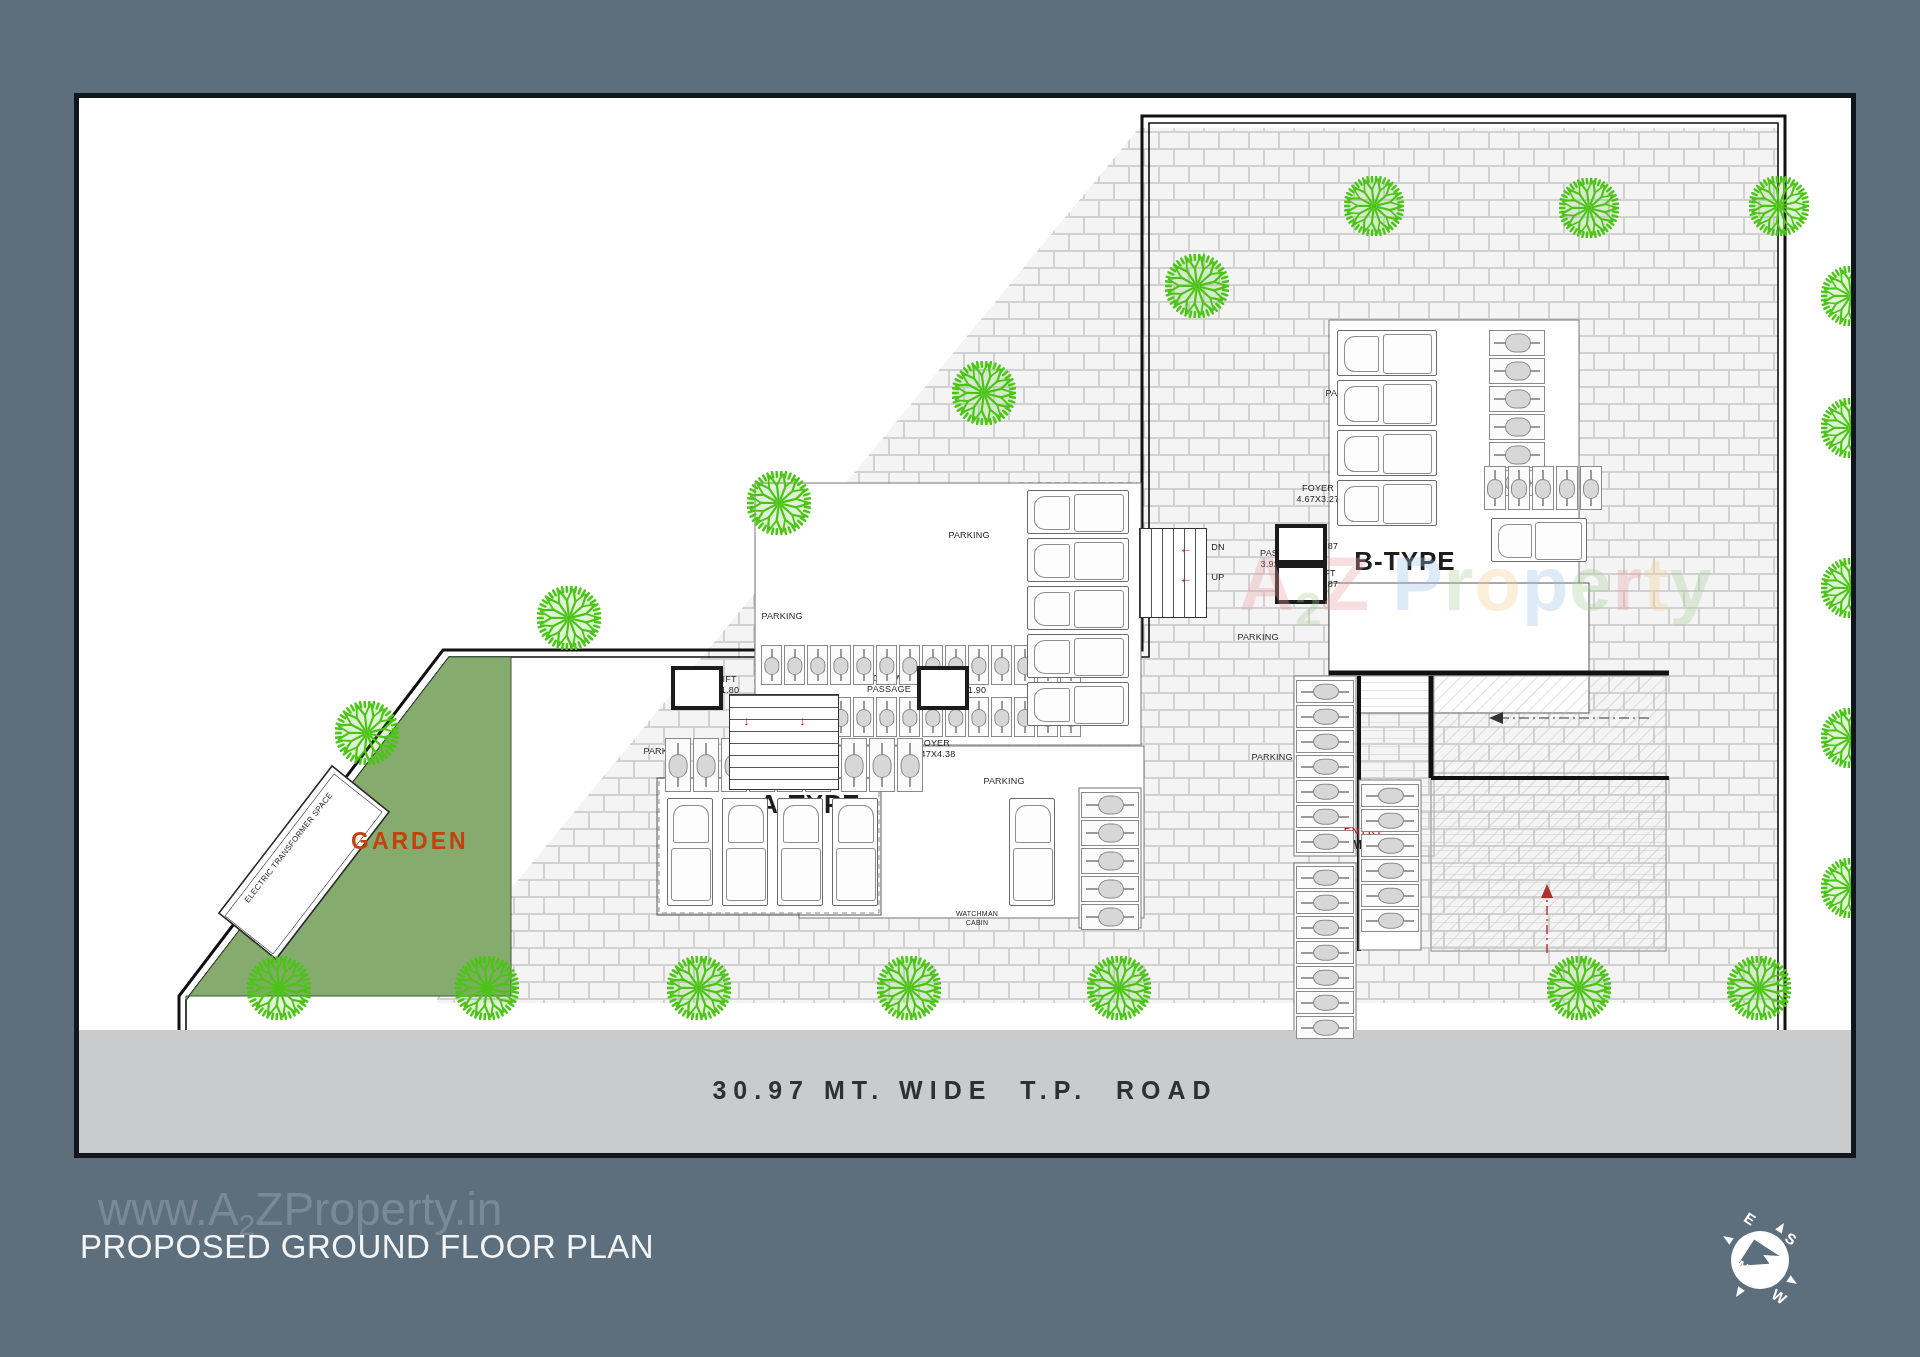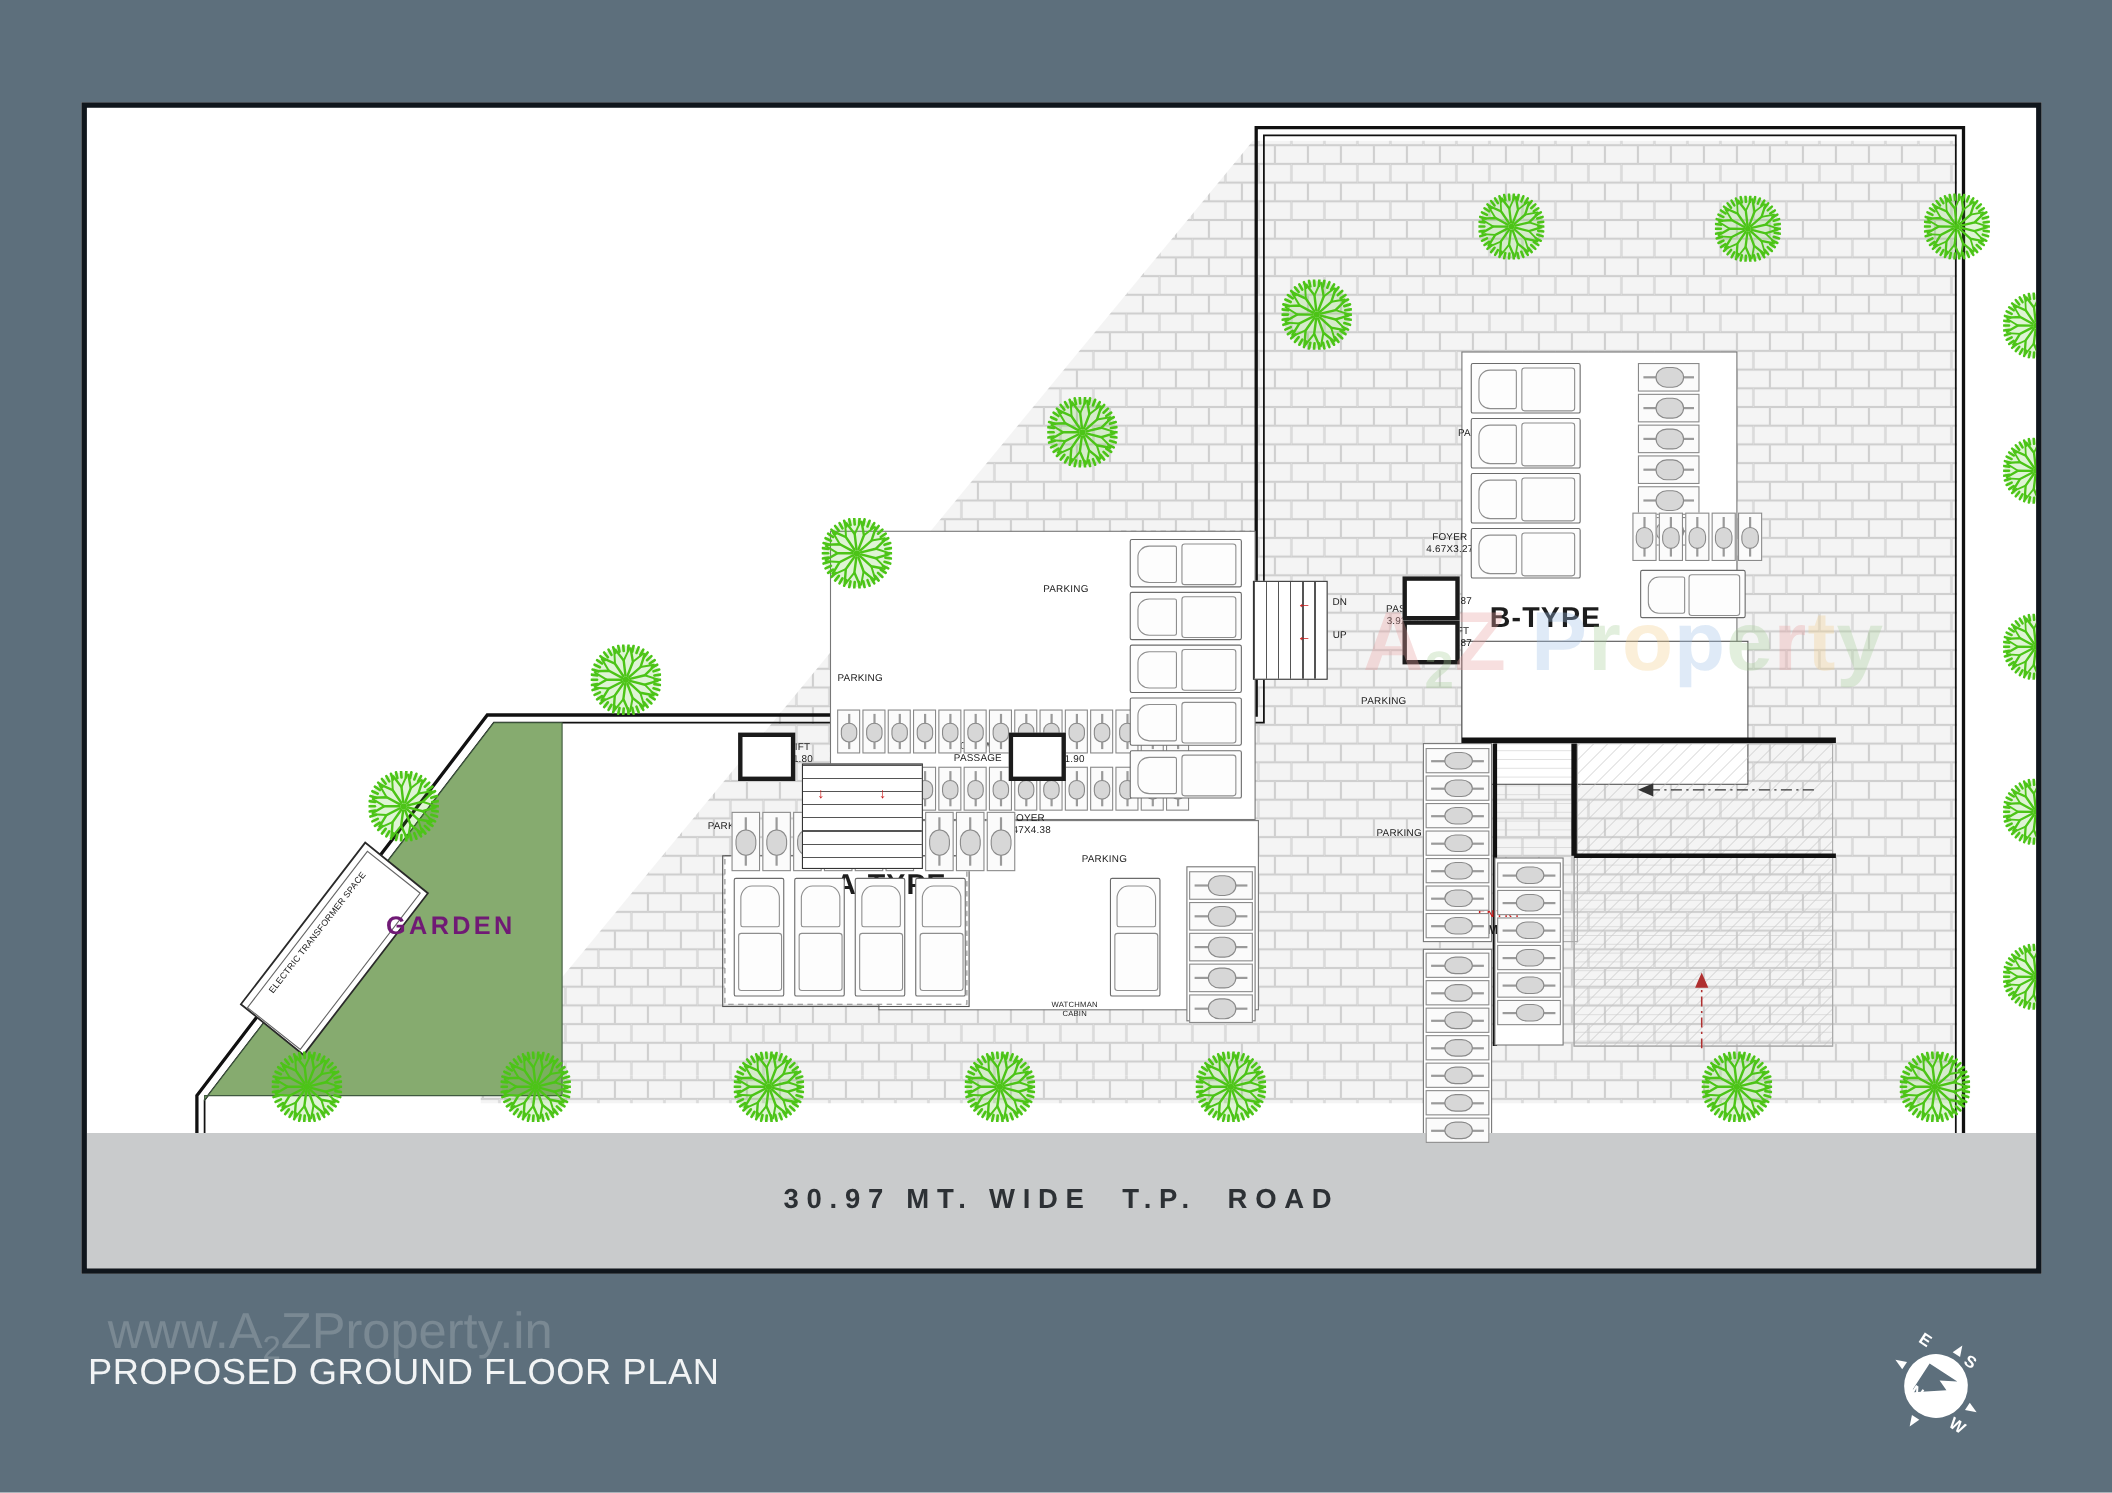--- a/index.html
+++ b/index.html
@@ -57,21 +57,21 @@
     width: 1782px; height: 1065px;
     pointer-events: none;
   }
 
   
   .garden-label {
     position: absolute;
     font-size: 23px;
     font-weight: bold;
     letter-spacing: 3px;
-    color: #701a75;
+    color: #c2410c;
   }
 
   
   .room {
     position: absolute;
     background: #ffffff;
     border: 1px solid #4a4a4a;
   }
   .room.thick { border: 4px solid #1b1b1b; }
 

